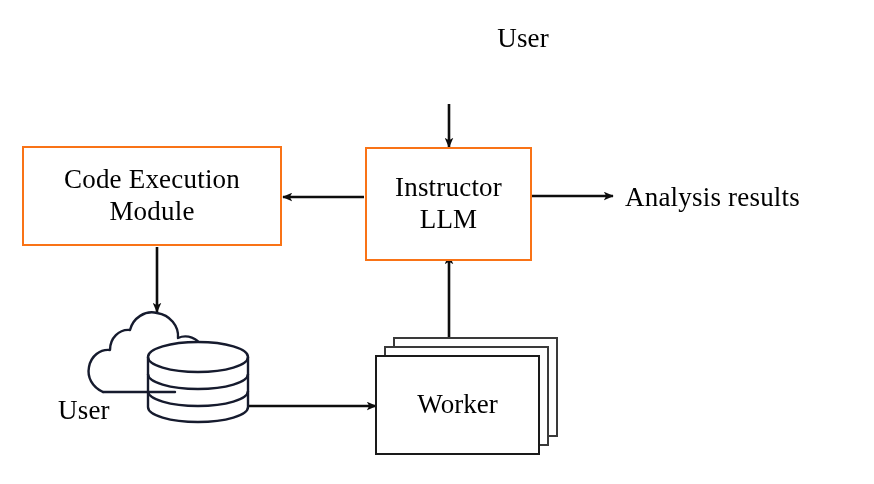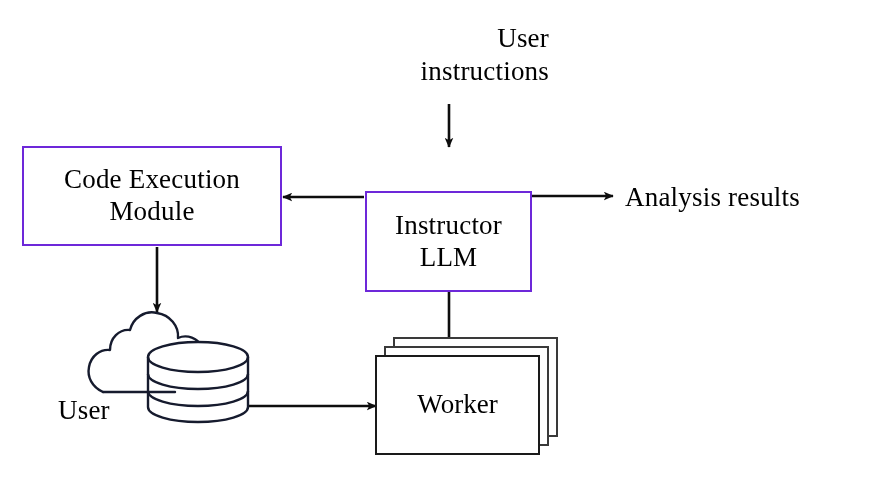--- a/index.html
+++ b/index.html
@@ -19,21 +19,21 @@
   #vector-layer {
     position: absolute;
     left: 0;
     top: 0;
     width: 874px;
     height: 484px;
   }
   .node-box {
     position: absolute;
     box-sizing: border-box;
-    border: 2px solid #6d28d9;
+    border: 2px solid #f97316;
     background: #ffffff;
     display: flex;
     flex-direction: column;
     align-items: center;
     justify-content: center;
     line-height: 1.18;
     font-size: 27px;
     text-align: left;
     letter-spacing: 0.2px;
   }
@@ -143,36 +143,35 @@
       <path d="M 148 374 A 50 15 0 0 0 248 374" fill="none" stroke="#161b2e" stroke-width="2.4"></path>
       <path d="M 148 391 A 50 15 0 0 0 248 391" fill="none" stroke="#161b2e" stroke-width="2.4"></path>
     </g>
   </svg>
 
   <div class="node-box" id="code-exec-box" style="left:22px; top:146px; width:260px; height:100px;">
     <span class="line">Code Execution</span>
     <span class="line">Module</span>
   </div>
 
-  <div class="node-box" id="instructor-box" style="left:365px; top:147px; width:167px; height:101px;margin-top:44px;">
+  <div class="node-box" id="instructor-box" style="left:365px; top:147px; width:167px; height:114px;">
     <span class="line">Instructor</span>
     <span class="line">LLM</span>
   </div>
 
   <div id="worker-stack">
     <div class="stack-shadow" id="stack-back"></div>
     <div class="stack-shadow" id="stack-mid"></div>
     <div id="stack-front">
       <span class="line">Worker</span>
     </div>
   </div>
 
   <div class="free-label centered" style="left:349px; top:22px; width:200px;">
     <span>User</span><br>
-    <span>instructions</span>
   </div>
 
   <div class="free-label leftalign" style="left:625px; top:181px;">Analysis results</div>
 
   <div class="free-label leftalign" style="left:58px; top:394px;">
     <span>User</span><br>
   </div>
 
 </div>
 

